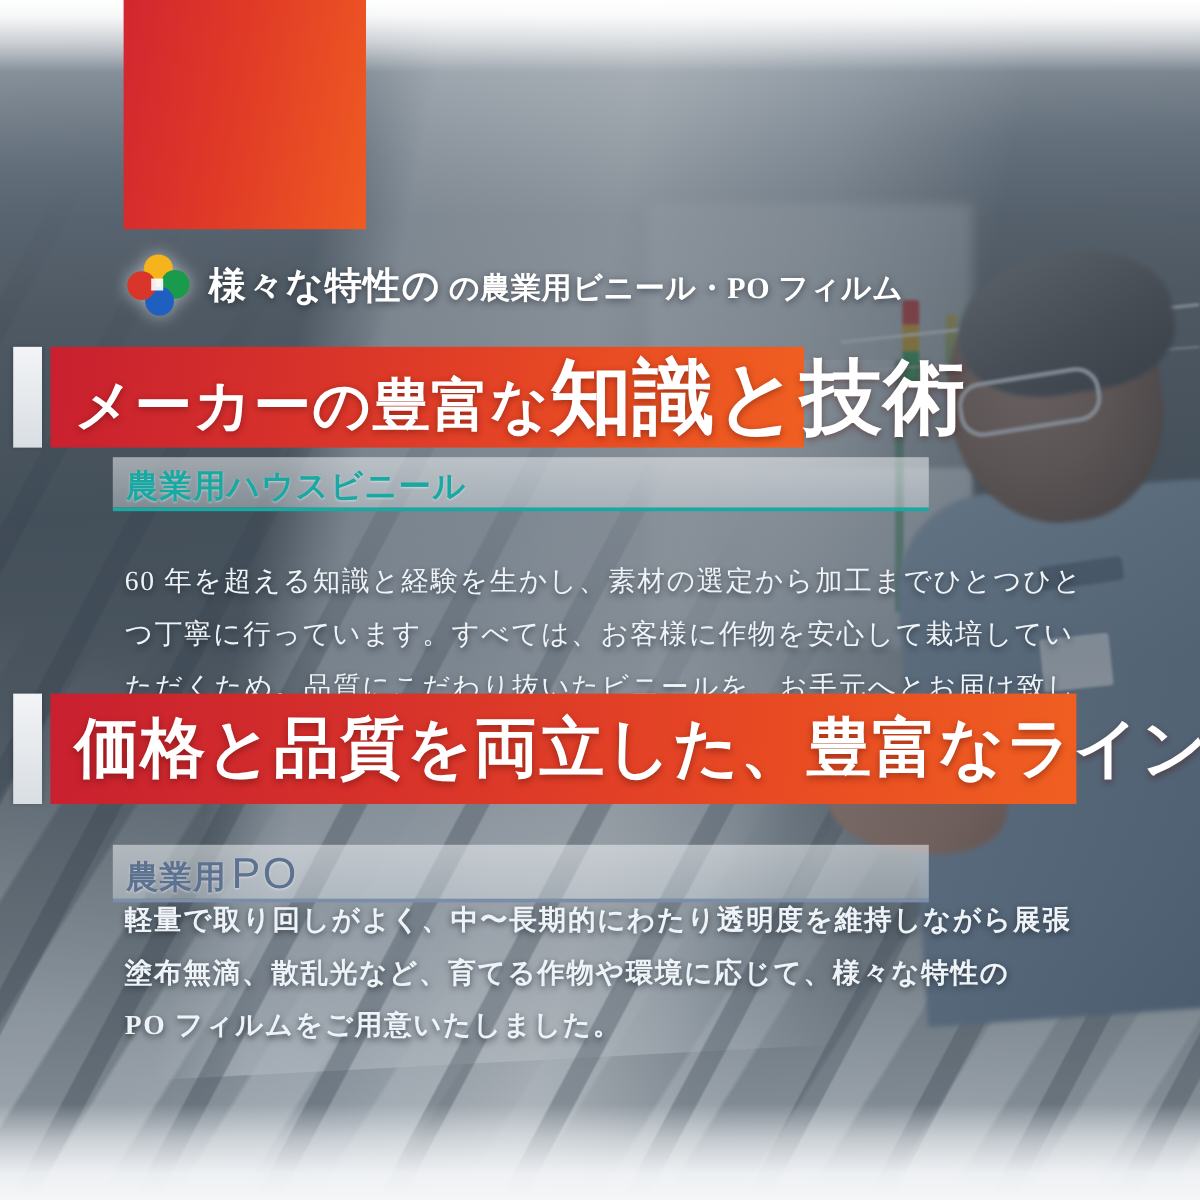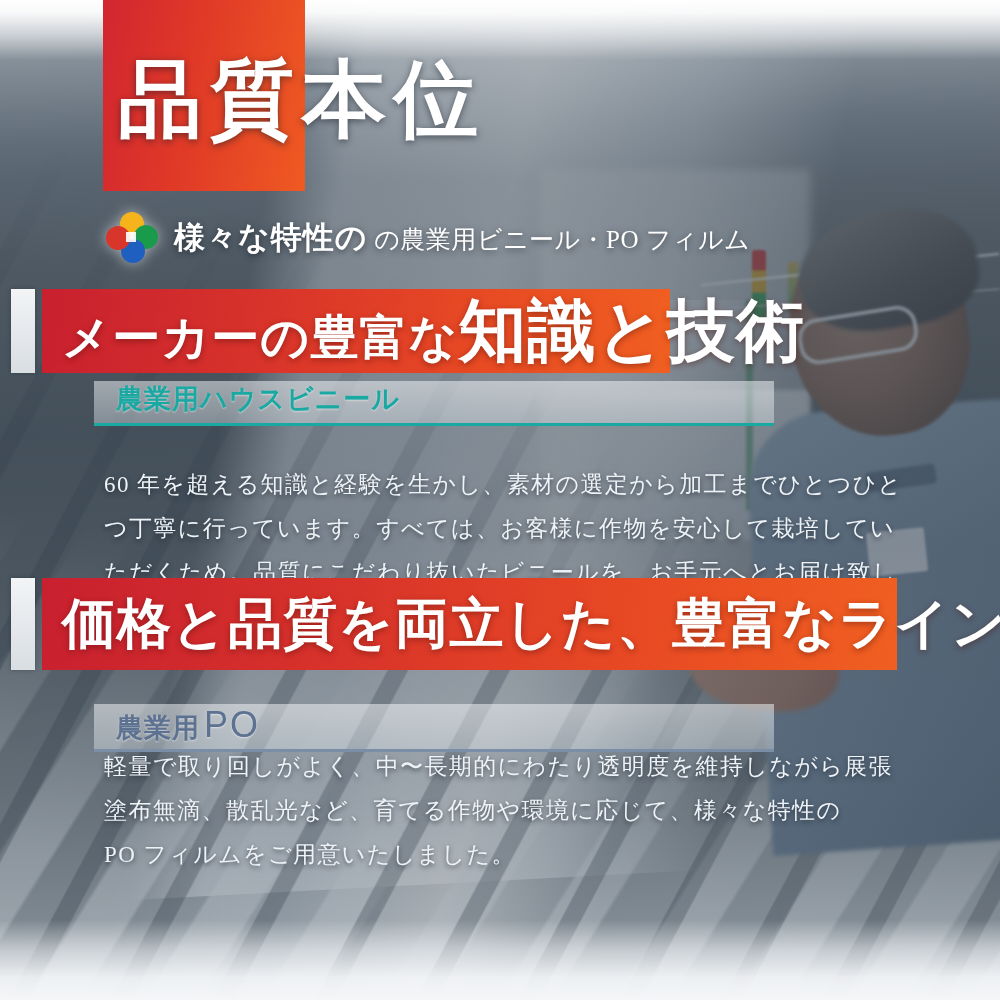--- a/index.html
+++ b/index.html
@@ -150,21 +150,21 @@
     white-space:nowrap;
   }
 
   
   .logo-row{position:absolute;left:104px;top:210px;display:flex;align-items:center;gap:14px;}
   .logo-mark{position:relative;width:56px;height:56px;filter:drop-shadow(0 0 7px rgba(255,255,255,.55));}
   .brand{
     font-size:31px;color:#ffffff;font-weight:700;letter-spacing:1px;
     text-shadow:0 2px 6px rgba(18,24,32,.6);white-space:nowrap;
   }
-  .brand .tail{font-size:25px;font-weight:400;letter-spacing:.5px;}
+  .brand .tail{font-size:25px;font-weight:700;letter-spacing:.5px;}
 
   
   .banner{
     position:absolute;
     background:linear-gradient(96deg,#c8202f 0%,#d7312b 32%,#e84a23 70%,#f05f21 100%);
     display:flex;align-items:center;
   }
   .banner-1{left:42px;top:289px;width:628px;height:84px;}
   .banner-2{left:42px;top:578px;width:855px;height:92px;}
   .banner-bar{
@@ -179,21 +179,21 @@
     text-shadow:0 2px 6px rgba(70,14,8,.45);font-weight:700;
   }
   .bt-small{font-size:48px;letter-spacing:1px;}
   .bt-big{font-size:68px;letter-spacing:1px;}
   .bt-line{font-size:54px;letter-spacing:1px;}
 
   
   .subband{
     position:absolute;left:94px;
     background:linear-gradient(180deg,rgba(244,247,249,.52),rgba(228,235,240,.40));
-    display:flex;align-items:flex-start;padding-left:22px;box-sizing:border-box;
+    display:flex;align-items:flex-end;padding-left:11px;box-sizing:border-box;
   }
   .subband-1{top:381px;width:680px;height:45px;border-bottom:3px solid #19a9a2;}
   .subband-2{top:704px;width:680px;height:48px;border-bottom:3px solid #7a8ea8;}
   .sub-1-text{
     font-family:"Liberation Sans","DejaVu Sans",sans-serif;
     font-size:27px;font-weight:700;color:#19a9a2;letter-spacing:1px;white-space:nowrap;
     text-shadow:0 1px 2px rgba(255,255,255,.5);
   }
   .sub-2-text{
     font-family:"Liberation Sans","DejaVu Sans",sans-serif;
@@ -204,21 +204,21 @@
   .sub-2-text .po{font-size:36px;font-weight:400;letter-spacing:2px;}
 
   
   .body-text{
     position:absolute;left:104px;color:#eef3f7;
     font-size:23px;line-height:44px;letter-spacing:1.4px;
     text-shadow:0 2px 5px rgba(20,28,38,.65);
     width:800px;
   }
   .body-1{top:440px;}
-  .body-2{top:745px;width:790px;}
+  .body-2{top:745px;width:790px;font-weight:bold;}
   .body-2 .l{display:block;}
 </style>
 </head>
 <body>
 
 <div id="stage">
 
   <div class="photo">
     <div class="photo ph-base"></div>
     <div class="photo ph-sheet1"></div>
@@ -244,21 +244,20 @@
     </div>
 
     <div class="photo ph-tint"></div>
     <div class="ph-fade-top"></div>
     <div class="ph-fade-bottom"></div>
   </div>
 
   <div class="fg">
 
     <div class="title-block"></div>
-    <div class="title-text">品質本位</div>
 
     <div class="logo-row">
       <span class="logo-mark">
         <svg width="56" height="56" viewBox="0 0 56 56" aria-hidden="true">
           <circle cx="28" cy="14" r="12" fill="#f5b31c"></circle>
           <rect x="22" y="7" width="16" height="16" fill="#f5b31c"></rect>
           <circle cx="42" cy="27" r="12" fill="#1a9b4c"></circle>
           <rect x="34" y="20" width="15" height="15" fill="#1a9b4c"></rect>
           <circle cx="29" cy="41" r="12" fill="#1f5fc0"></circle>
           <rect x="22" y="33" width="15" height="15" fill="#1f5fc0"></rect>

